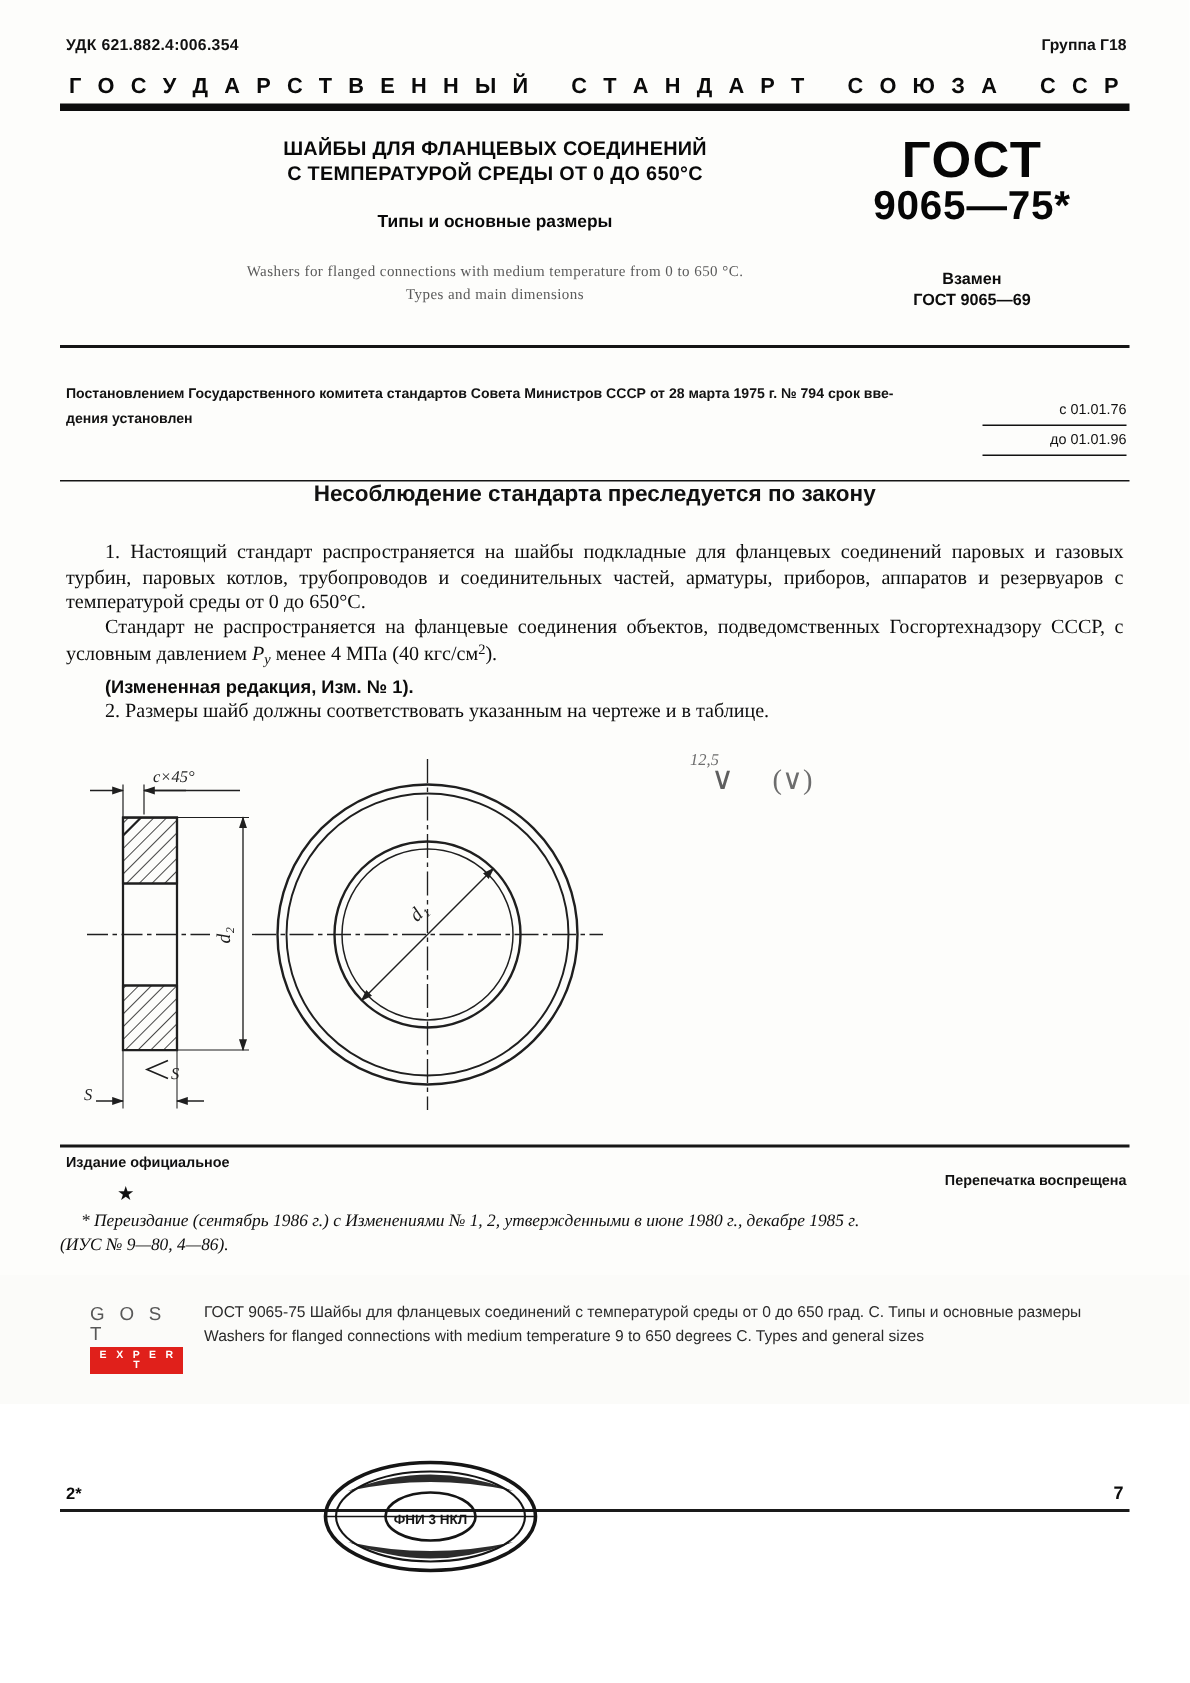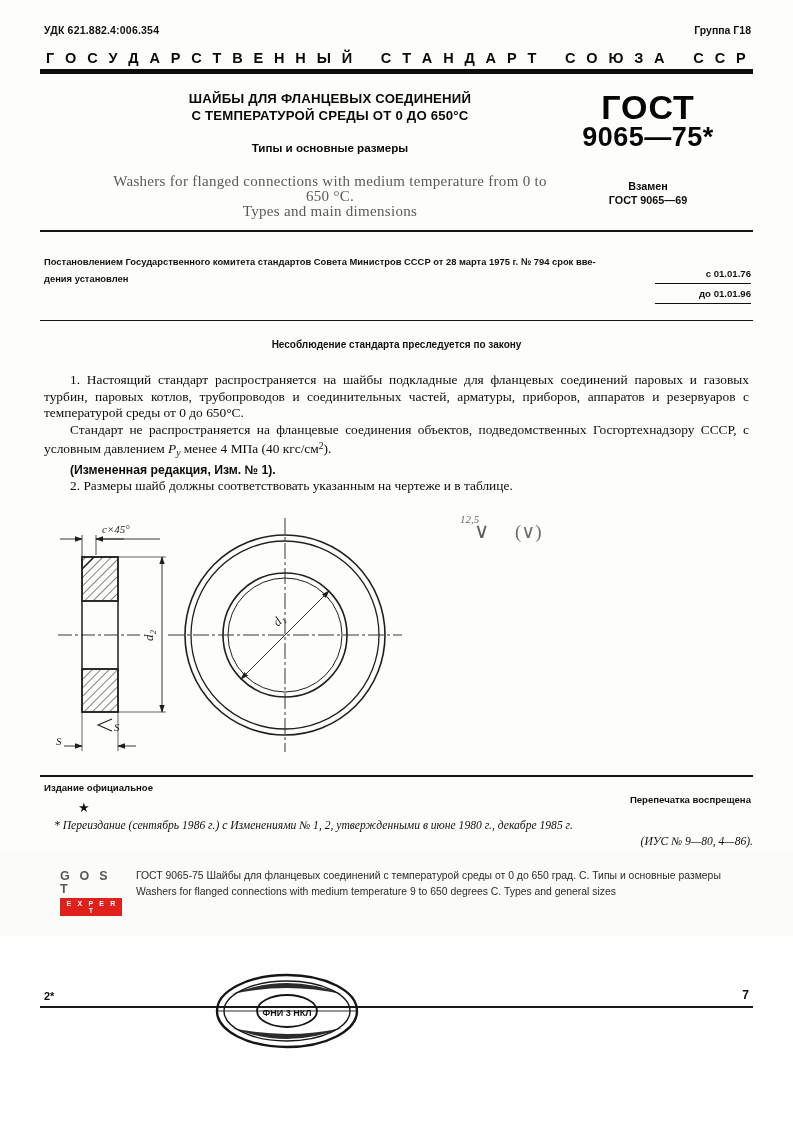--- a/index.html
+++ b/index.html
@@ -59,21 +59,21 @@
     letter-spacing:.2px;color:#090909;
   }
   .t-sub{
     margin-top:17px;
     font-family:"Liberation Sans", sans-serif;
     font-weight:bold;font-size:11.6px;color:#090909;
   }
   .t-eng{
     margin-top:20px;
     font-family:"Liberation Serif", serif;
-    font-size:15px;line-height:15px;color:#5a5a5a;
+    font-size:10px;line-height:15px;color:#5a5a5a;
     letter-spacing:.3px;
   }
   .title-right{
     position:absolute;right:10px;top:2px;width:190px;text-align:center;
   }
   .g-word{
     font-family:"Liberation Sans", sans-serif;
     font-weight:bold;font-size:34px;letter-spacing:1px;color:#060606;
     line-height:30px;
   }
@@ -95,29 +95,29 @@
     font-weight:bold;font-size:9.4px;line-height:15px;color:#121212;
   }
   .decree .l1{padding-left:4px;padding-right:120px;}
   .decree .l2{padding-left:4px;margin-top:2px;}
   .decree .l3{padding-left:4px;margin-top:9px;padding-right:120px;}
   .dates{
     position:absolute;right:2px;top:22px;width:96px;text-align:right;
   }
   .dates .d{
     font-family:"Liberation Sans", sans-serif;
-    font-weight:bold;font-size:9.6px;line-height:16px;
+    font-weight:normal;font-size:9.6px;line-height:16px;
     border-bottom:1.6px solid #111;
     padding-bottom:1px;margin-bottom:2px;
   }
 
   .notice{
-    text-align:center;margin-top:18px;
-    font-family:"Liberation Sans", sans-serif;
-    font-weight:bold;font-size:10px;color:#111;
+    text-align:center;
+    font-family:"Liberation Sans", sans-serif;
+    font-weight:bold;font-size:15px;color:#111;
   }
 
   
   .body-text{
     margin-top:22px;padding:0 4px;
     font-size:13.4px;line-height:16.6px;
     text-align:justify;
     color:#0c0c0c;
   }
   .body-text p{margin:0;}
@@ -158,21 +158,21 @@
   }
   .foot-line .l{position:absolute;left:4px;top:0;}
   .foot-line .r{position:absolute;right:2px;top:12px;margin-left:41px;}
   .star{
     margin-top:4px;padding-left:38px;font-size:13px;color:#111;
   }
   .reissue{
     margin-top:2px;padding-left:14px;
     font-style:italic;font-size:11.6px;line-height:16px;color:#0f0f0f;
   }
-  .ius{text-align:right;font-style:italic;font-size:11.6px;margin-top:1px;color:#0f0f0f;}
+  .ius{text-align:left;font-style:italic;font-size:11.6px;margin-top:1px;color:#0f0f0f;}
 
   .sig{
     position:absolute;left:4px;bottom:0px;
     font-family:"Liberation Sans", sans-serif;font-weight:bold;font-size:11px;
   }
   .pno{
     position:absolute;right:4px;bottom:0px;
     font-family:"Liberation Sans", sans-serif;font-weight:bold;font-size:12px;
   }
   .bot-rule{
@@ -186,21 +186,21 @@
   }
 
   
   .wm{
     position:absolute;left:0;bottom:0;width:793px;height:86px;
     background:#fbfbf9;
   }
   .wm-logo{position:absolute;left:60px;top:20px;width:62px;}
   .wm-logo .g{
     font-family:"Liberation Sans", sans-serif;
-    font-weight:bold;font-size:12.5px;letter-spacing:3.2px;color:#585858;
+    font-weight:normal;font-size:12.5px;letter-spacing:3.2px;color:#585858;
     line-height:13px;
   }
   .wm-logo .e{
     margin-top:2px;background:#e0201b;color:#fff;
     font-family:"Liberation Sans", sans-serif;
     font-weight:bold;font-size:7px;letter-spacing:2.2px;
     text-align:center;padding:2px 0 2px 2px;
   }
   .wm-txt{
     position:absolute;left:136px;top:18px;width:600px;

